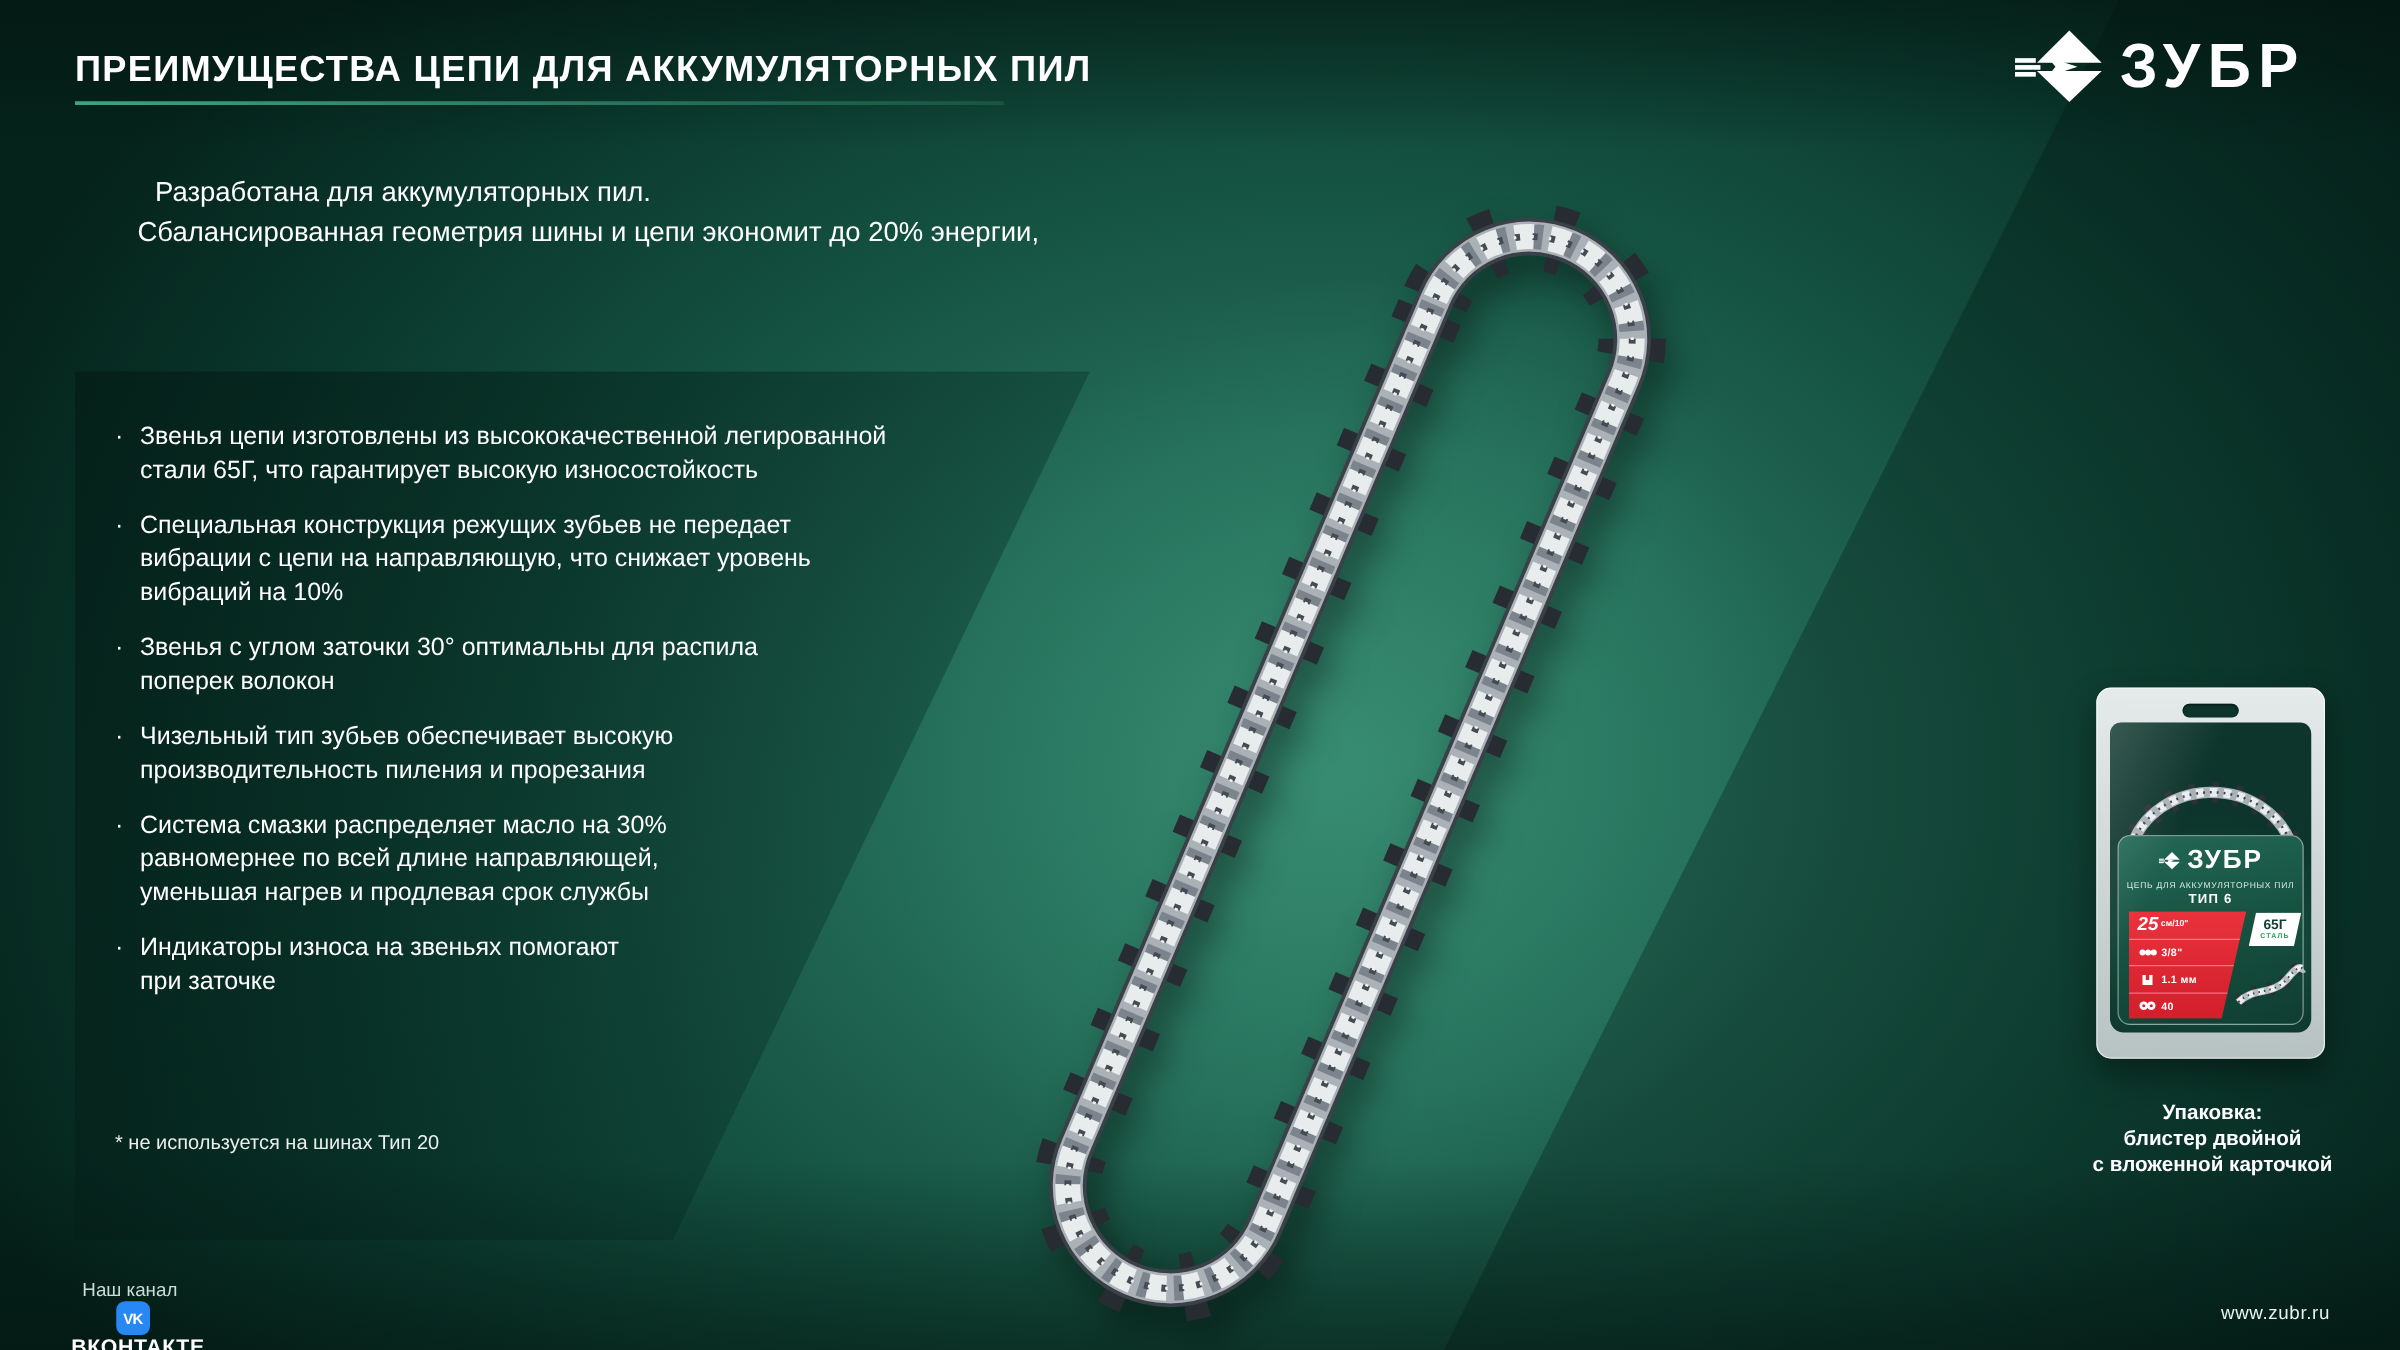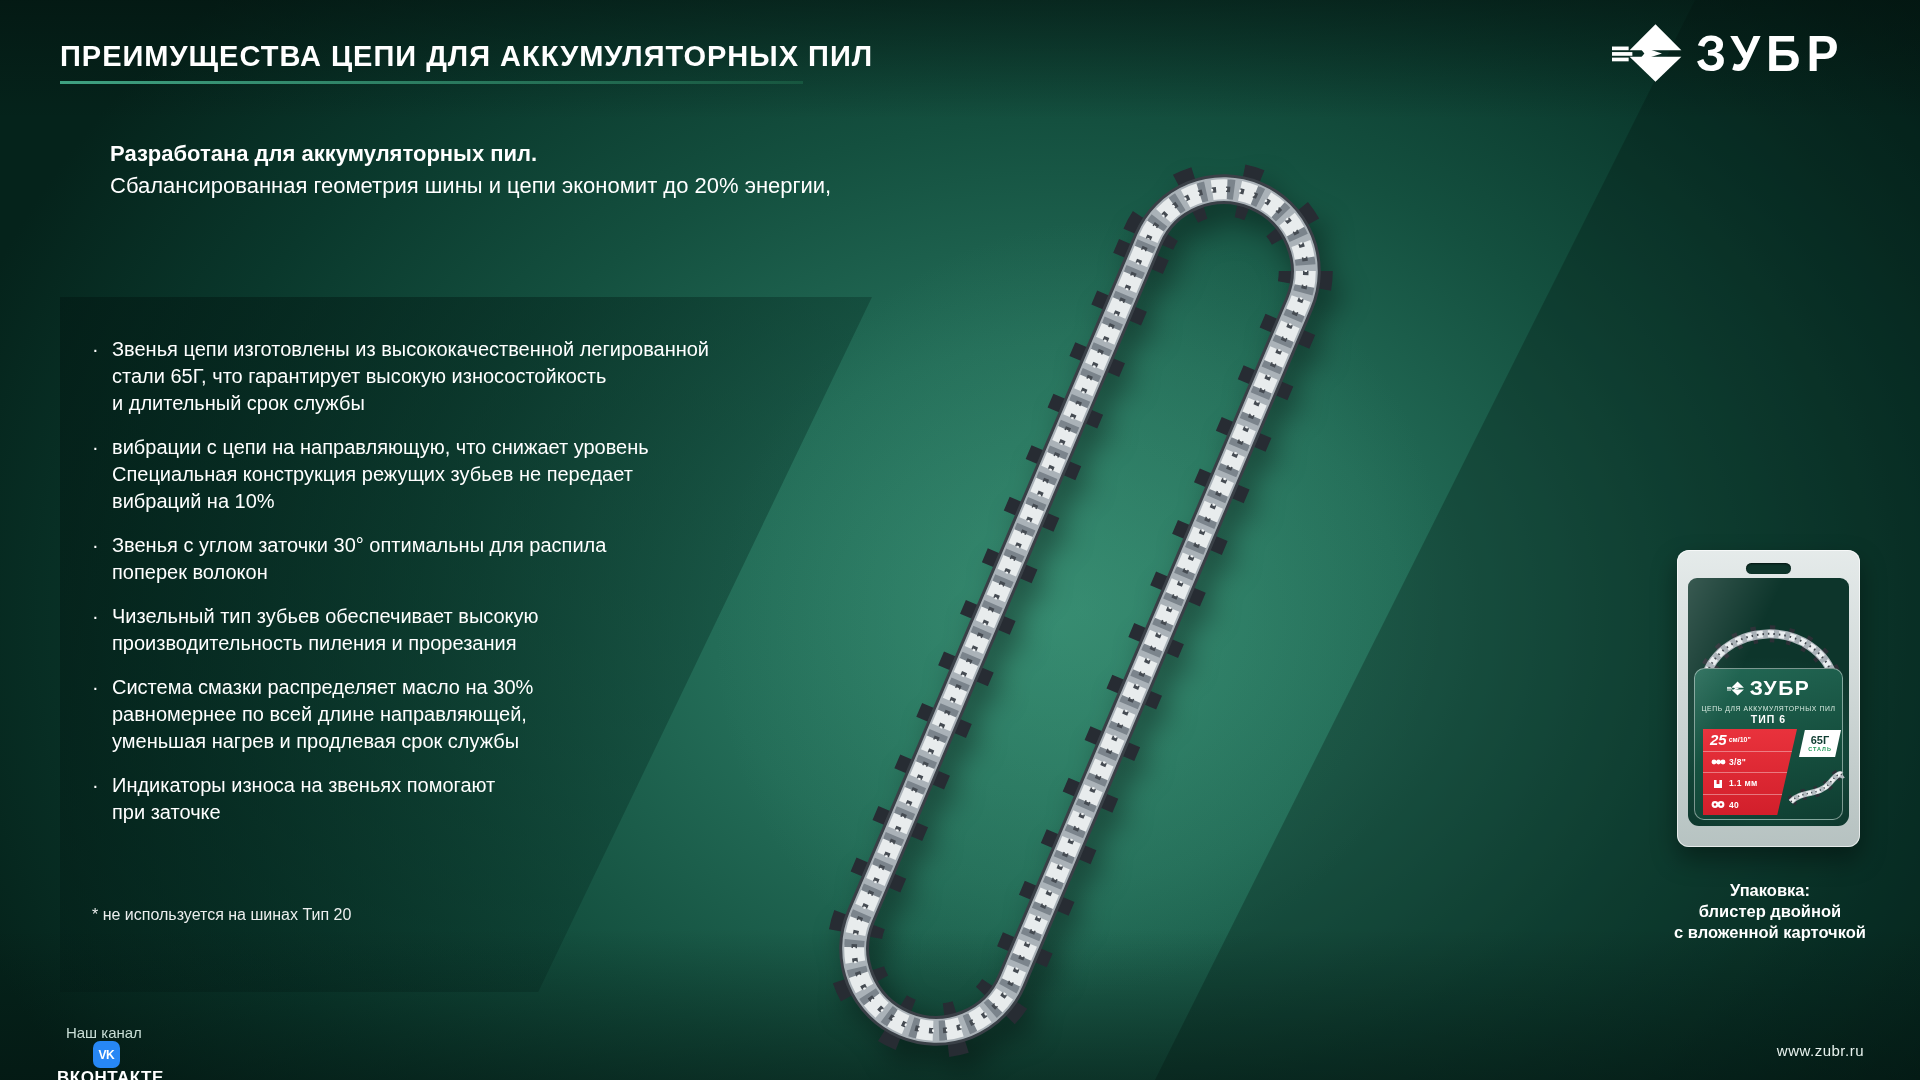--- a/index.html
+++ b/index.html
@@ -29,21 +29,21 @@
 
   
   .title { left:60px; top:40px; font-size:29px; font-weight:bold; letter-spacing:1px; z-index:5; }
   .title-underline { left:60px; top:81px; width:743px; height:3px;
     background: linear-gradient(90deg, #3fa181, #17563f); z-index:5; }
   .brand { left:1612px; top:22px; z-index:5; display:flex; align-items:center; }
   .brand-text { font-size:48px; font-weight:bold; letter-spacing:6px; margin-left:10px; transform:scaleY(1.04); }
 
   
   .intro { left:110px; top:138px; font-size:22px; line-height:32px; z-index:5; }
-  .intro .b { font-weight:bold; display:block; }
+  .intro .b { font-weight:normal; display:block;margin-left:14px; }
   .intro span { display:block; }
 
   
   .benefits { left:92px; top:336px; z-index:5; list-style:none; width:620px; }
   .benefits li { position:relative; padding-left:20px; margin-bottom:17px;
     font-size:20px; line-height:27px; }
   .benefits .dot { position:absolute; left:0; top:0; }
   .bl { display:block; }
   .bl:empty { display:none; }
   .footnote { left:92px; top:906px; font-size:16px; color:rgba(255,255,255,0.92); z-index:5; }
@@ -131,26 +131,25 @@
   <div class="layer intro">
     <span class="b">Разработана для аккумуляторных пил.</span>
     <span>Сбалансированная геометрия шины и цепи экономит до 20% энергии,</span>
   </div>
 
   <ul class="layer benefits">
     <li>
       <span class="dot">·</span>
       <span class="bl">Звенья цепи изготовлены из высококачественной легированной</span>
       <span class="bl">стали 65Г, что гарантирует высокую износостойкость</span>
-      <span class="bl">и длительный срок службы</span>
-    </li>
-    <li>
-      <span class="dot">·</span>
+    </li>
+    <li>
+      <span class="dot">·</span>
+      <span class="bl">Специальная конструкция режущих зубьев не передает</span>
       <span class="bl">вибрации с цепи на направляющую, что снижает уровень</span>
-      <span class="bl">Специальная конструкция режущих зубьев не передает</span>
       <span class="bl">вибраций на 10%</span>
     </li>
     <li>
       <span class="dot">·</span>
       <span class="bl">Звенья с углом заточки 30° оптимальны для распила</span>
       <span class="bl">поперек волокон</span>
     </li>
     <li>
       <span class="dot">·</span>
       <span class="bl">Чизельный тип зубьев обеспечивает высокую</span>

